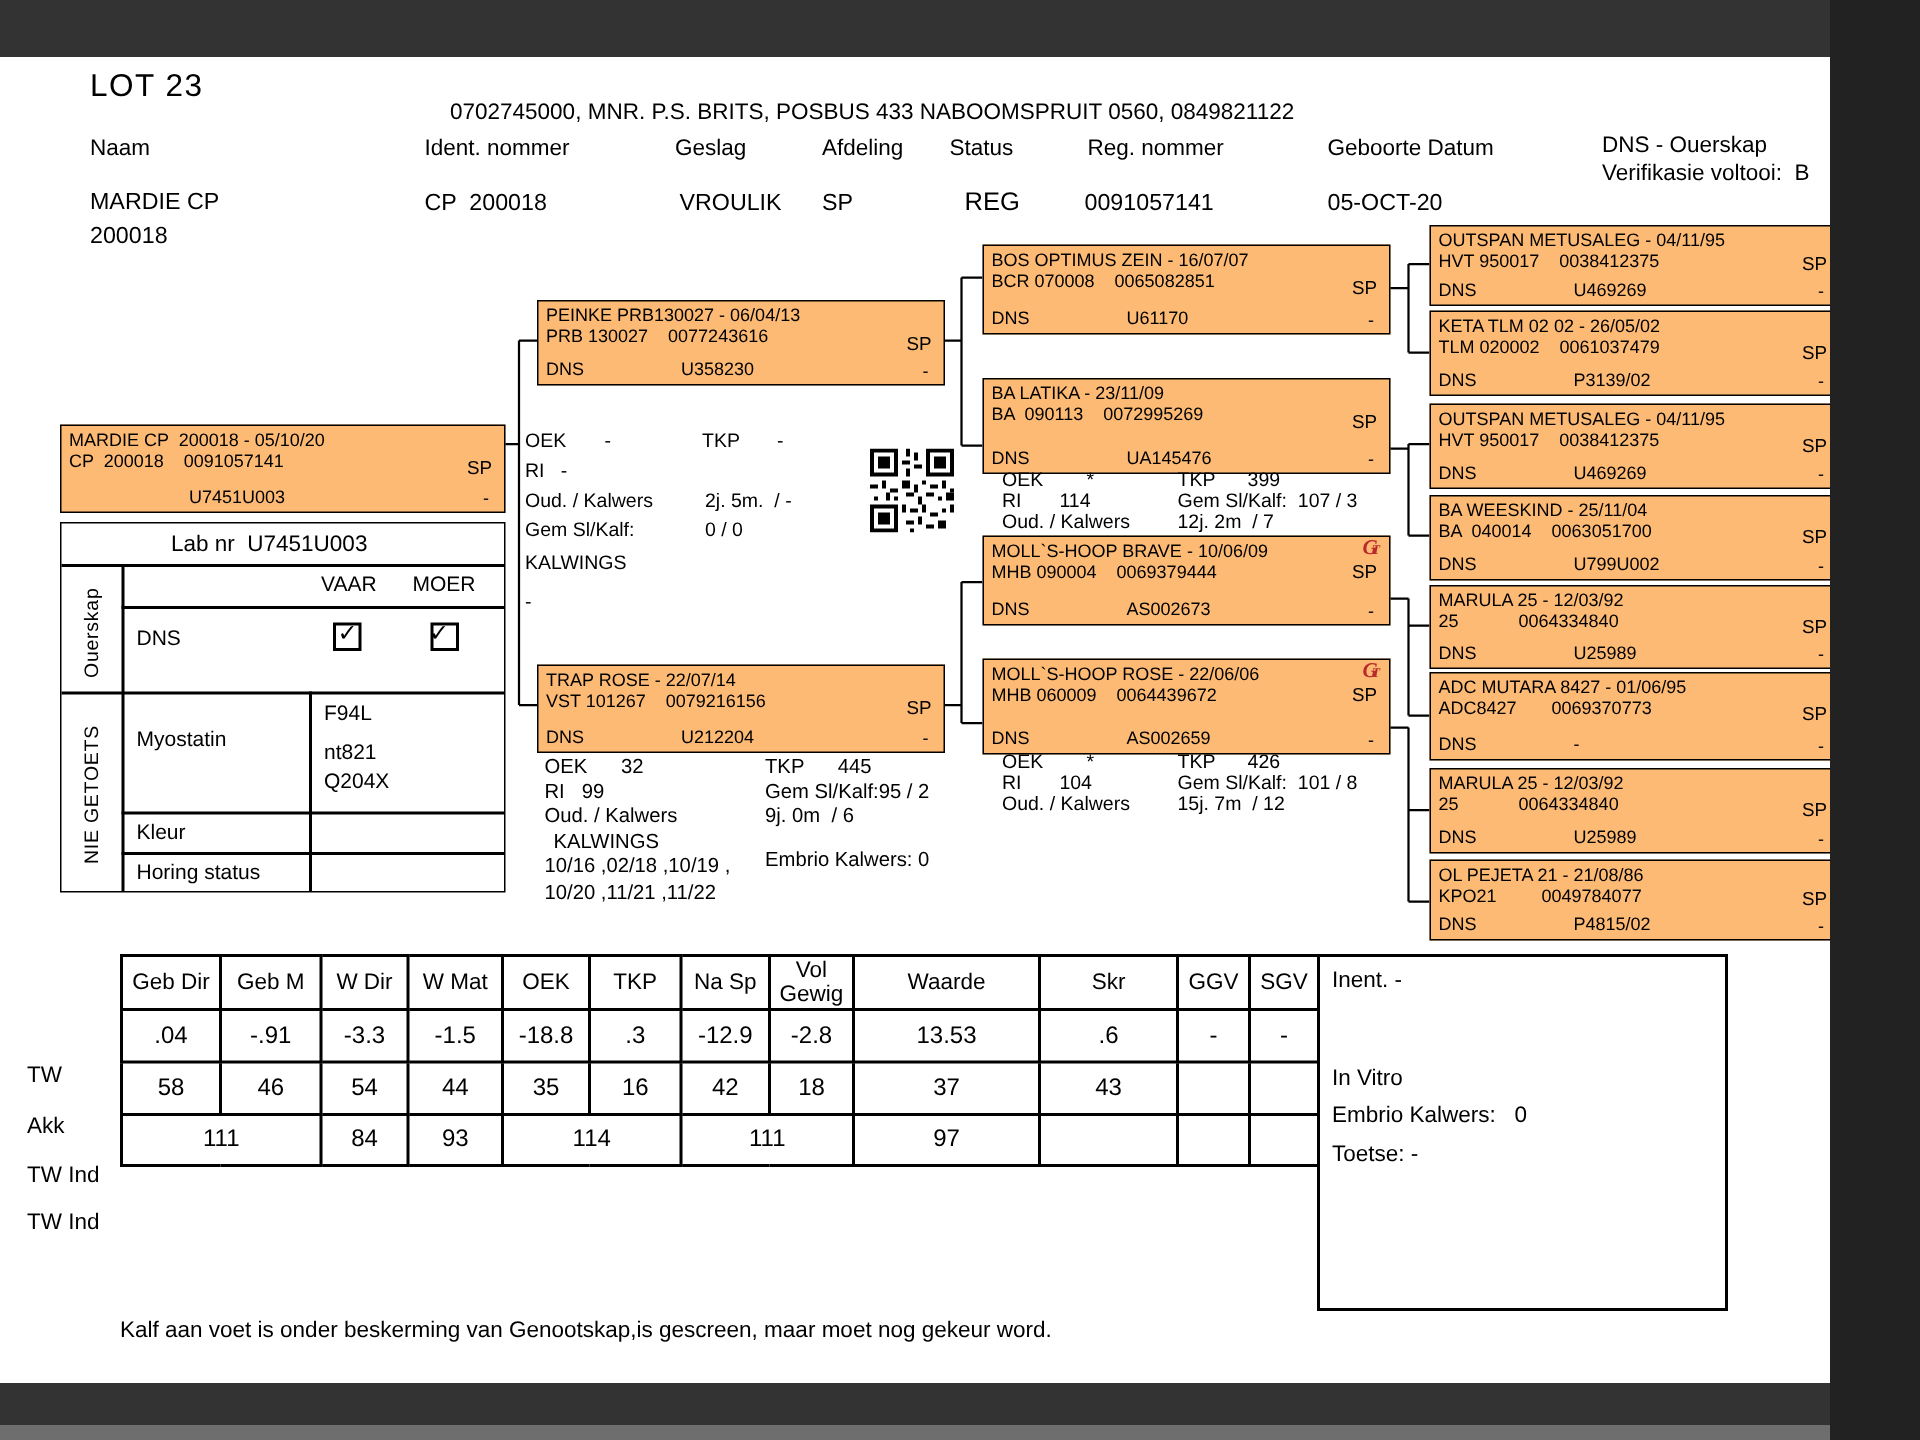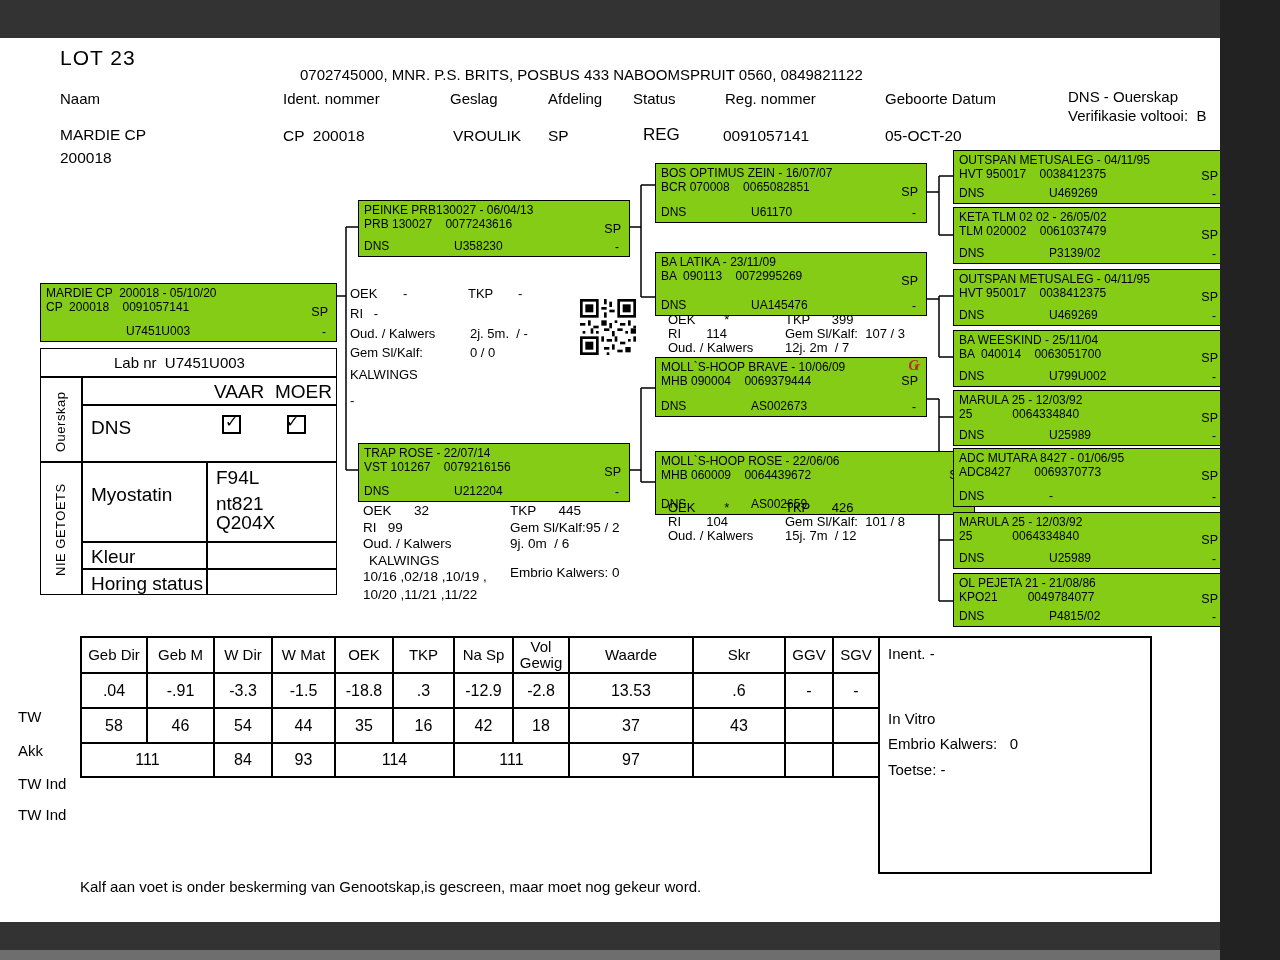--- a/index.html
+++ b/index.html
@@ -12,39 +12,39 @@
   .bar.bottom{top:922px;height:38px;}
   .bar.bottom-edge{top:950px;height:10px;background:#6e6e6e;}
 
   
   .lot{font-size:21px;letter-spacing:1px;}
   .contact{font-size:15px;}
   .hlabel{font-size:15px;}
   .hvalue{font-size:15.5px;}
 
   
-  .pbox{position:absolute;border:1.5px solid #000;background:#84cc16;font-size:12px;}
+  .pbox{position:absolute;border:1.5px solid #000;background:#fdba74;font-size:12px;}
   .pbox .l1{position:absolute;left:5px;top:2px;white-space:pre;}
   .pbox .l2{position:absolute;left:5px;top:16px;white-space:pre;}
   .pbox .sp{position:absolute;right:8px;top:21px;font-size:12.5px;}
   .pbox .l3a{position:absolute;left:5px;bottom:3px;}
   .pbox .l3b{position:absolute;left:95px;bottom:3px;}
   .pbox .dash{position:absolute;right:10px;bottom:2px;}
   .gt{position:absolute;right:6px;top:1px;color:#b92a2a;font-family:"Liberation Serif",serif;
       font-style:italic;font-weight:bold;font-size:14px;line-height:14px;}
   .gt .t{font-size:9px;margin-left:-4px;}
 
   
   .stats{position:absolute;font-size:13px;}
   .stats span{position:absolute;white-space:pre;}
 
   
   .labbox{position:absolute;left:40px;top:348px;width:295px;height:245px;border:1.5px solid #000;}
   .labbox .ln{position:absolute;background:#000;}
-  .labbox .txt{position:absolute;font-size:19px;white-space:pre;}
+  .labbox .txt{position:absolute;font-size:14px;white-space:pre;}
   .vlabel{position:absolute;writing-mode:vertical-rl;transform:rotate(180deg);
           text-align:center;font-size:13px;letter-spacing:.5px;}
   .cb{position:absolute;width:15px;height:15px;border:2px solid #000;}
   .cb::after{content:"\2713";position:absolute;left:1px;top:-5px;font-size:16px;}
   .cb.moer::after{left:-3px;}
 
   
   table.ebv{position:absolute;left:80px;top:636px;border-collapse:collapse;table-layout:fixed;}
   table.ebv td{border:2px solid #000;text-align:center;font-size:15px;padding:0;overflow:hidden;}
   table.ebv tr.ghead td{height:30px;font-size:15px;line-height:15px;}
@@ -145,21 +145,21 @@
   </div>
   <div class="pbox" style="left:655px;top:357px;width:270px;height:58px;">
     <div class="l1">MOLL`S-HOOP BRAVE - 10/06/09</div>
     <div class="l2">MHB 090004    0069379444</div>
     <div class="gt"><span>G</span><span class="t">T</span></div>
     <div class="sp" style="top:16px;">SP</div>
     <div class="l3a">DNS</div>
     <div class="l3b">AS002673</div>
     <div class="dash">-</div>
   </div>
-  <div class="pbox" style="left:655px;top:451px;width:270px;height:62px;padding-left:48px;">
+  <div class="pbox" style="left:655px;top:439px;width:270px;height:62px;">
     <div class="l1">MOLL`S-HOOP ROSE - 22/06/06</div>
     <div class="l2">MHB 060009    0064439672</div>
     <div class="gt"><span>G</span><span class="t">T</span></div>
     <div class="sp" style="top:16px;">SP</div>
     <div class="l3a">DNS</div>
     <div class="l3b">AS002659</div>
     <div class="dash">-</div>
   </div>
 
   <div class="pbox" style="left:953px;top:150px;width:272px;height:52px;">

